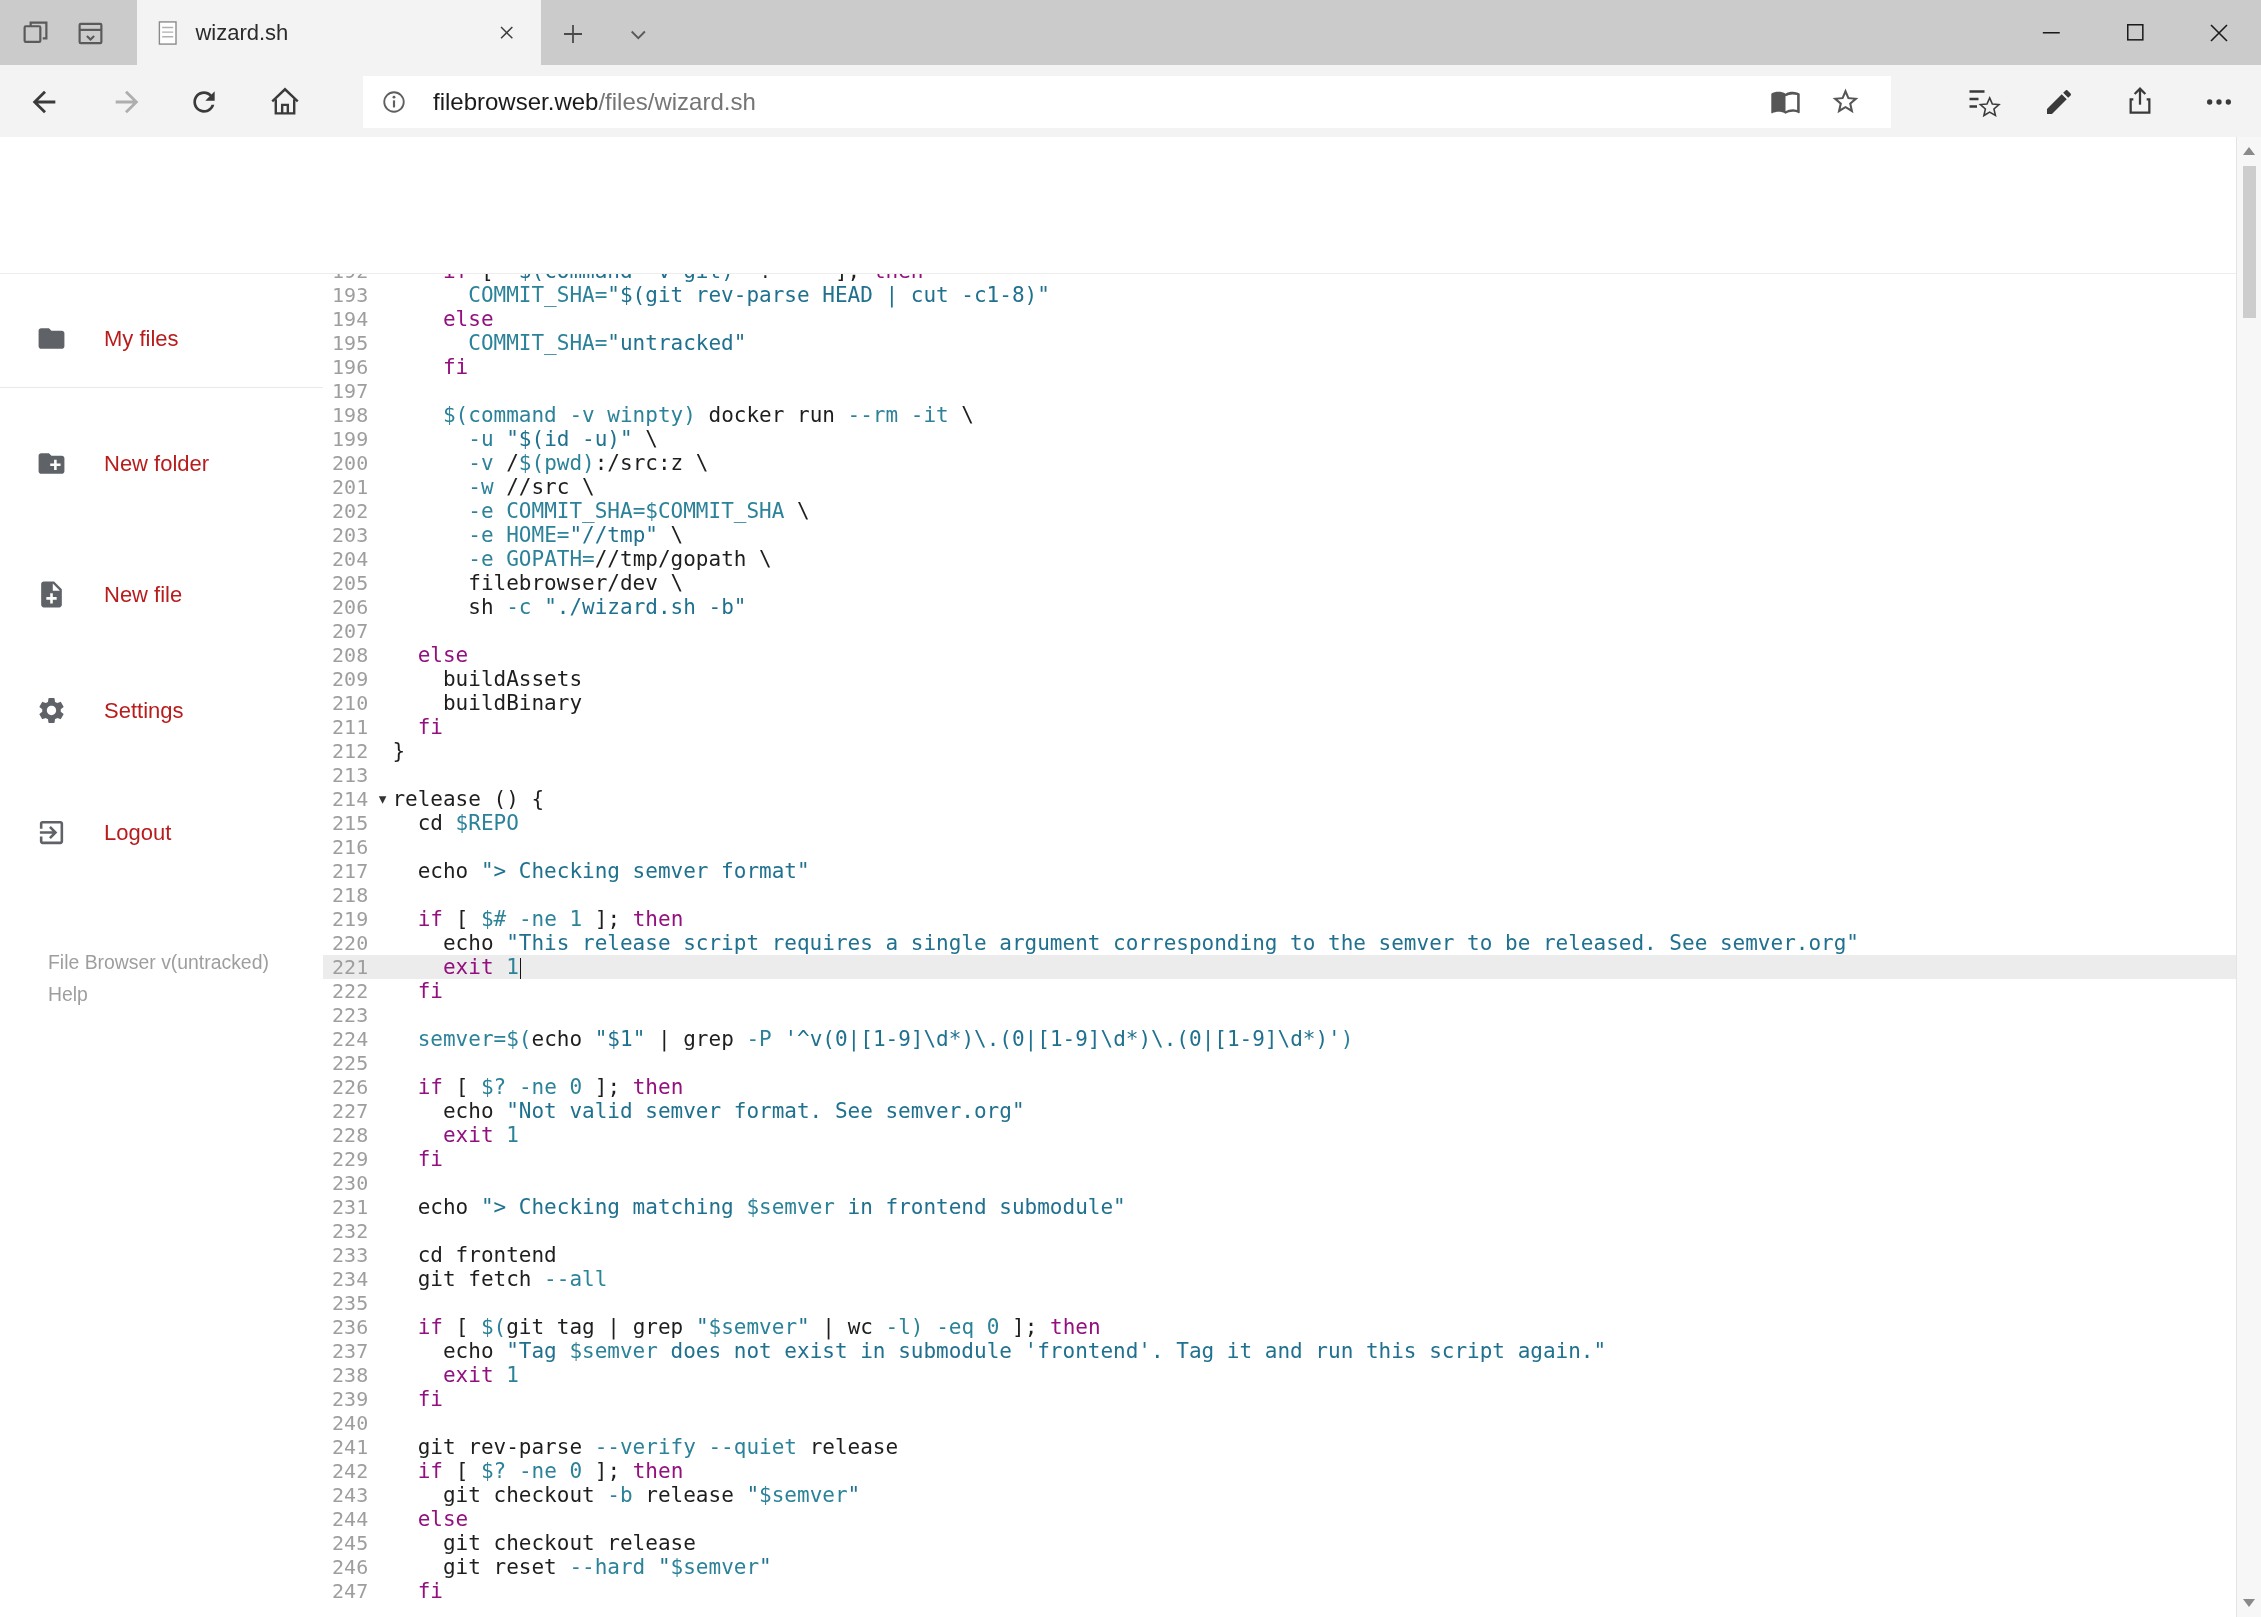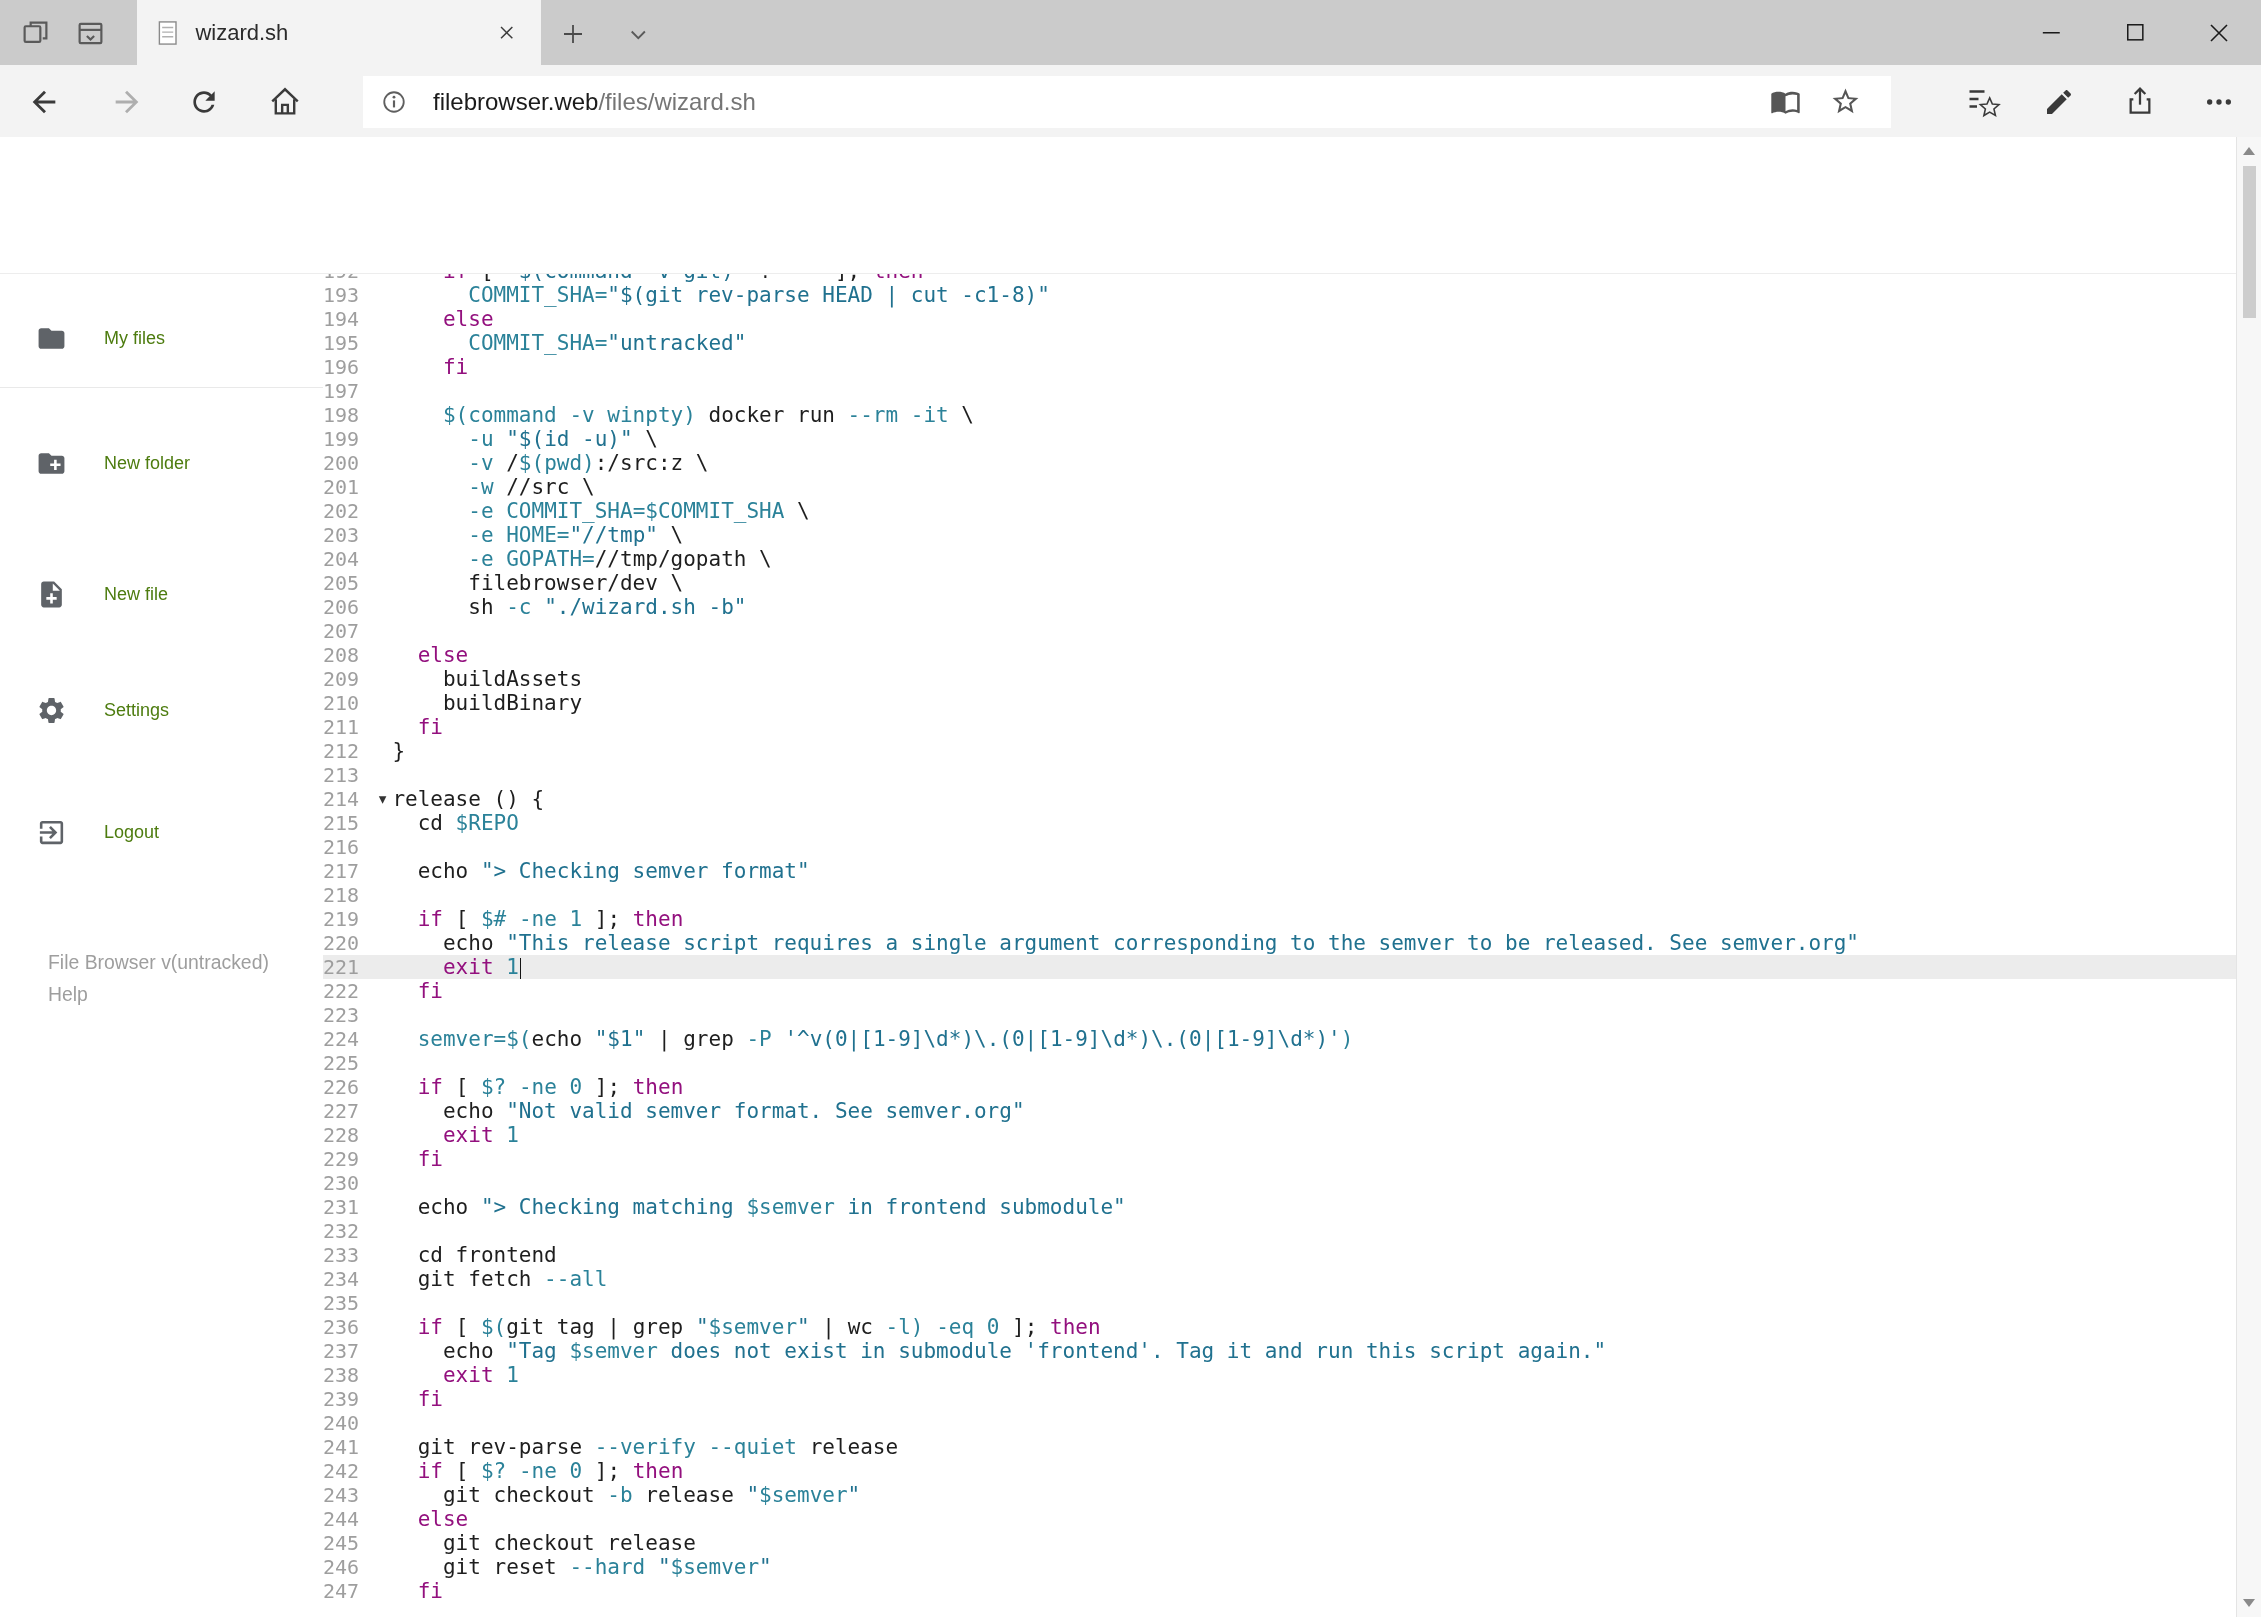--- a/index.html
+++ b/index.html
@@ -34,30 +34,30 @@
   .logo{position:absolute;left:36px;top:167px;width:78px;height:78px;}
   .search{position:absolute;left:149px;top:165px;width:803px;height:81px;background:#fbfbfb;border:0.8px solid #dcdcdc;border-radius:4px;
           display:flex;align-items:center;box-sizing:border-box;padding:0 22.6px;}
   .search input{border:none;outline:none;background:transparent;font-size:26px;color:#444;margin-left:27.4px;flex:1;font-family:inherit;}
   .search input::placeholder{color:#9e9e9e;}
   .act{position:absolute;top:186px;width:39px;height:39px;display:flex;align-items:center;justify-content:center;}
 
   
   .sidebar{position:absolute;left:0;top:274px;width:323px;bottom:0;background:#fff;}
   .sb-item{position:absolute;left:0;width:323px;height:81px;display:flex;align-items:center;padding-left:36px;box-sizing:border-box;cursor:pointer;}
-  .sb-item .lbl{font-size:18px;color:#4d7c0f;margin-left:37px;white-space:nowrap;}
+  .sb-item .lbl{font-size:22px;color:#b91c1c;margin-left:37px;white-space:nowrap;}
   .sb-div{position:absolute;left:0;width:323px;height:0;border-top:0.8px solid #e9e9e9;}
   .sb-foot{position:absolute;left:48px;font-size:19.4px;color:#9e9e9e;white-space:nowrap;}
 
   
   .editor{position:absolute;left:323px;top:274px;width:1913px;bottom:0;background:#fff;overflow:hidden;}
   .code-area{margin-top:-15.3px;}
   .crow{height:24px;line-height:24px;display:flex;font-family:"DejaVu Sans Mono","Liberation Mono",monospace;}
   .crow.active{background:#ececec;}
-  .gut{flex:none;width:50px;text-align:left;padding-right:4.8px;box-sizing:border-box;color:#9e9e9e;font-size:20px;}
+  .gut{flex:none;width:50px;text-align:right;padding-right:4.8px;box-sizing:border-box;color:#9e9e9e;font-size:20px;}
   .fold{flex:none;width:19.4px;font-family:"DejaVu Sans",sans-serif;font-size:15.3px;color:#333;text-align:center;}
   .txt{white-space:pre;font-size:21px;}
   .tk-p{color:#1e1e1e;} .tk-k{color:#93107e;} .tk-s{color:#20718f;} .tk-v{color:#2b8299;}
   .caret{display:inline-block;width:1.6px;height:21px;background:#141414;vertical-align:text-bottom;margin-left:0.8px;}
 
   
   .vscrollbar{position:absolute;left:2236px;top:137px;width:25px;bottom:0;background:#f7f7f7;border-left:0.8px solid #e4e4e4;box-sizing:border-box;}
   .sb-arrow{position:absolute;left:0;width:24px;height:24px;display:flex;align-items:center;justify-content:center;}
   .sb-up{top:1.6px;} .sb-down{bottom:1.6px;}
   .tri-up{width:0;height:0;border-left:6.5px solid transparent;border-right:6.5px solid transparent;border-bottom:8px solid #8a8a8a;}

